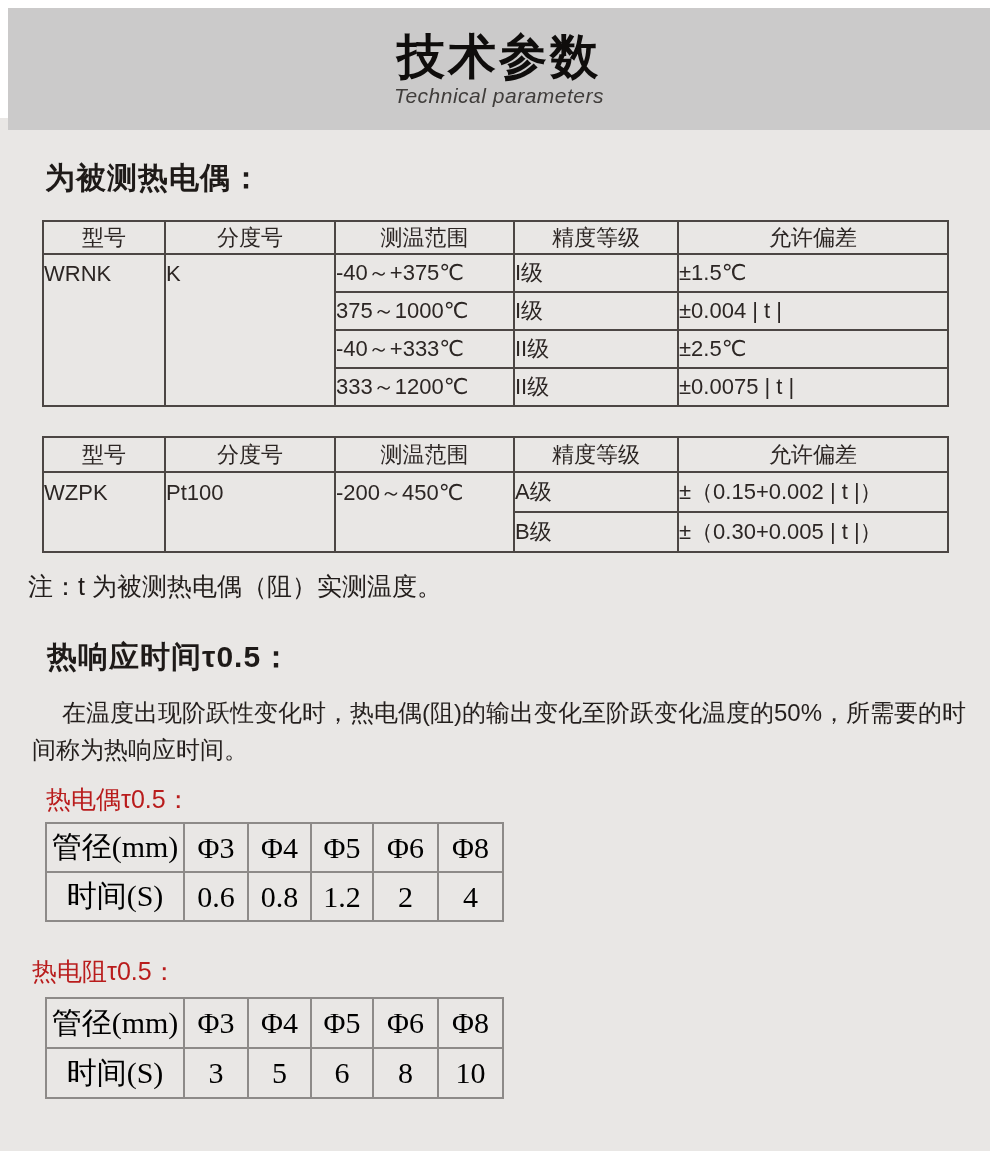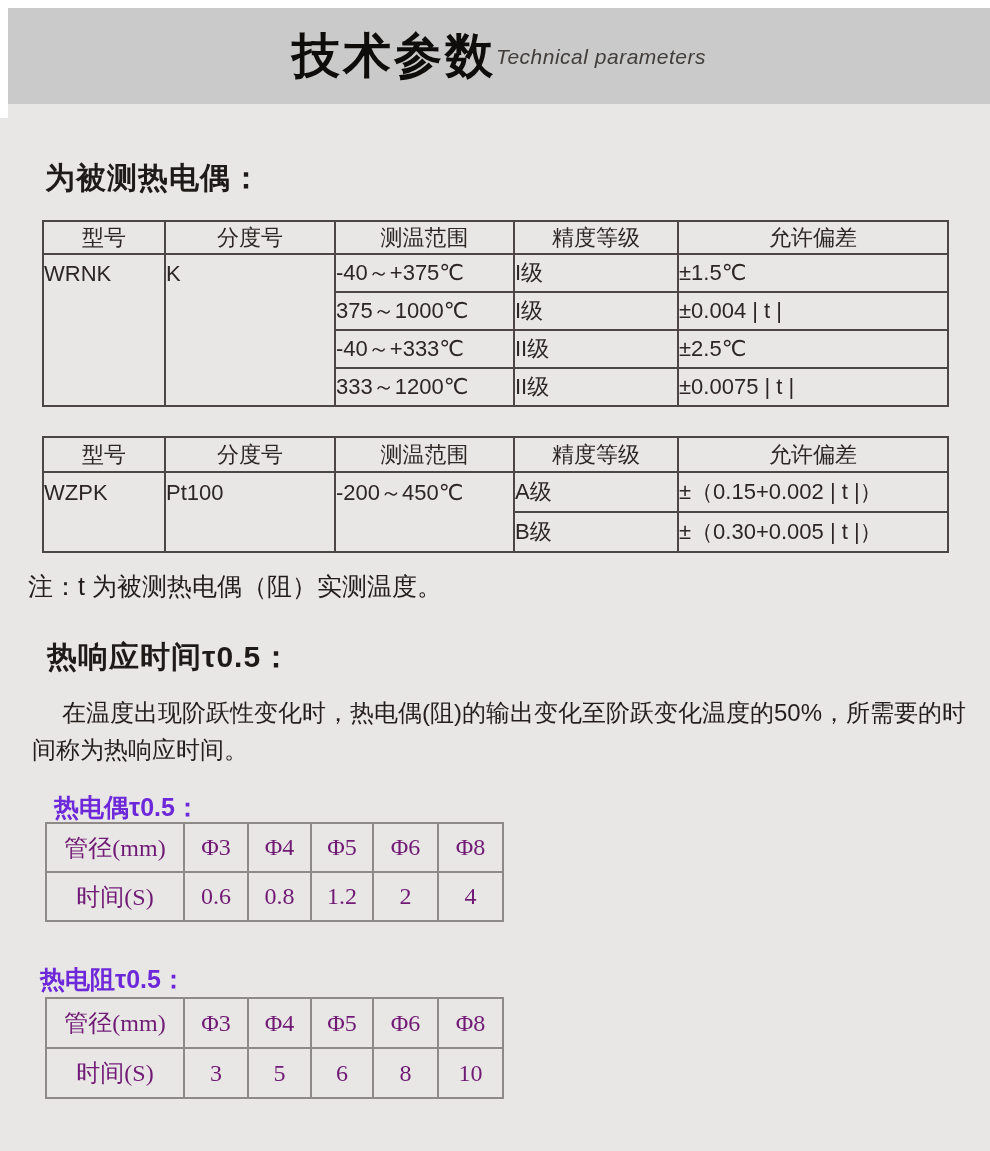--- a/index.html
+++ b/index.html
@@ -1,21 +1,21 @@
 <!DOCTYPE html>
 <html><head>
 <meta charset="utf-8">
 <style>
   html,body{margin:0;padding:0;}
   .page{position:relative;width:990px;height:1151px;background:#e9e7e5;overflow:hidden;
         font-family:"Liberation Sans","DejaVu Sans",sans-serif;color:#241f1d;}
   .strip-top{position:absolute;top:0;left:0;width:990px;height:8px;background:#ffffff;}
   .strip-left{position:absolute;top:0;left:0;width:8px;height:118px;background:#ffffff;}
-  .title-band{position:absolute;top:8px;left:8px;width:982px;height:96px;background:#cbcaca;
-              display:flex;flex-direction:row;align-items:center;justify-content:center;}
+  .title-band{position:absolute;top:8px;left:8px;width:982px;height:122px;background:#cbcaca;
+              display:flex;flex-direction:column;align-items:center;justify-content:center;}
   .title-band h1{margin:0;font-size:48px;line-height:52px;font-weight:bold;color:#0f0d0c;letter-spacing:3px;}
   .title-band .subtitle{font-size:21px;color:#403d3b;margin-top:1px;letter-spacing:0.5px;font-style:italic;}
 
   h2.sec{position:absolute;margin:0;font-size:30px;font-weight:bold;color:#1e1a18;letter-spacing:1px;}
   #measure-heading{left:45px;top:158px;}
   #response-heading{left:47px;top:637px;}
 
   .tblwrap1{position:absolute;left:42px;top:220px;}
   .tblwrap2{position:absolute;left:42px;top:436px;}
   table.big{border-collapse:collapse;table-layout:fixed;width:905px;font-size:22px;color:#2c2624;}
@@ -25,26 +25,26 @@
   .tblwrap1 tbody tr{height:38px;margin-left:31px;}
   .tblwrap2 thead tr{height:35px;}
   .tblwrap2 tbody tr{height:40px;}
   .vtop1{vertical-align:top;line-height:38px;}
   .vtop2{vertical-align:top;line-height:40px;}
 
   .note{position:absolute;left:28px;top:570px;margin:0;font-size:25px;color:#221d1b;}
   .para{position:absolute;left:32px;top:694px;width:942px;margin:0;font-size:24px;line-height:37px;
         color:#241f1d;text-indent:30px;}
 
-  h3.sub{position:absolute;margin:12px;font-size:25px;font-weight:bold;color:#6d28d9;}
+  h3.sub{position:absolute;margin:4px;font-size:25px;font-weight:normal;color:#b91c1c;}
   #tc-heading{left:42px;top:779px;}
   #rtd-heading{left:28px;top:951px;}
 
   table.stbl{position:absolute;border-collapse:collapse;table-layout:fixed;width:457px;
-             font-family:"Liberation Serif","DejaVu Serif",serif;font-size:24px;color:#701a75;}
+             font-family:"Liberation Serif","DejaVu Serif",serif;font-size:30px;color:#000000;}
   table.stbl th,table.stbl td{border:2px solid #8d8a88;text-align:center;font-weight:normal;padding:0;
                               overflow:hidden;white-space:nowrap;}
   #tc-table{left:45px;top:822px;}
   #tc-table tr{height:49px;}
   #rtd-table{left:45px;top:997px;}
   #rtd-table tr{height:50px;}
 </style>
 </head>
 <body>
 

